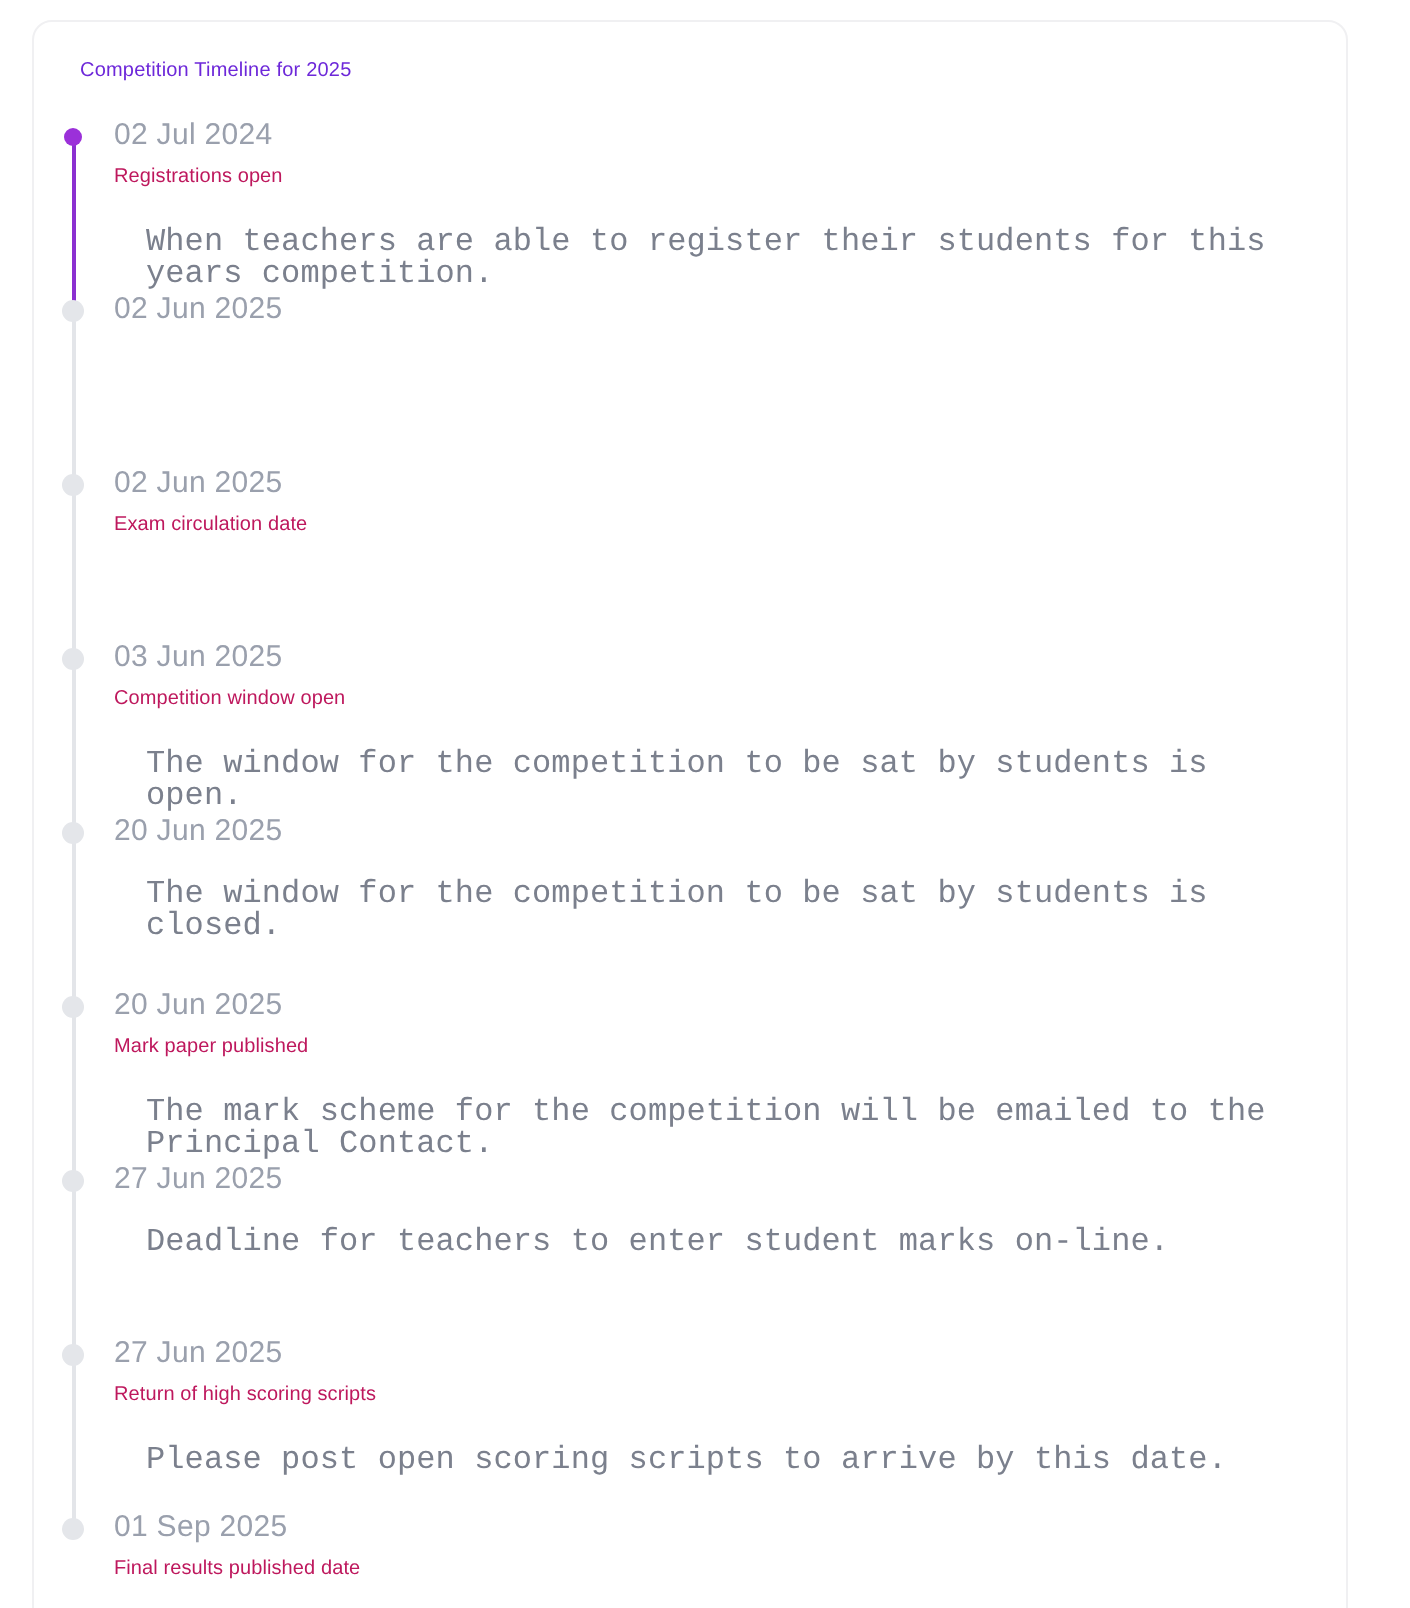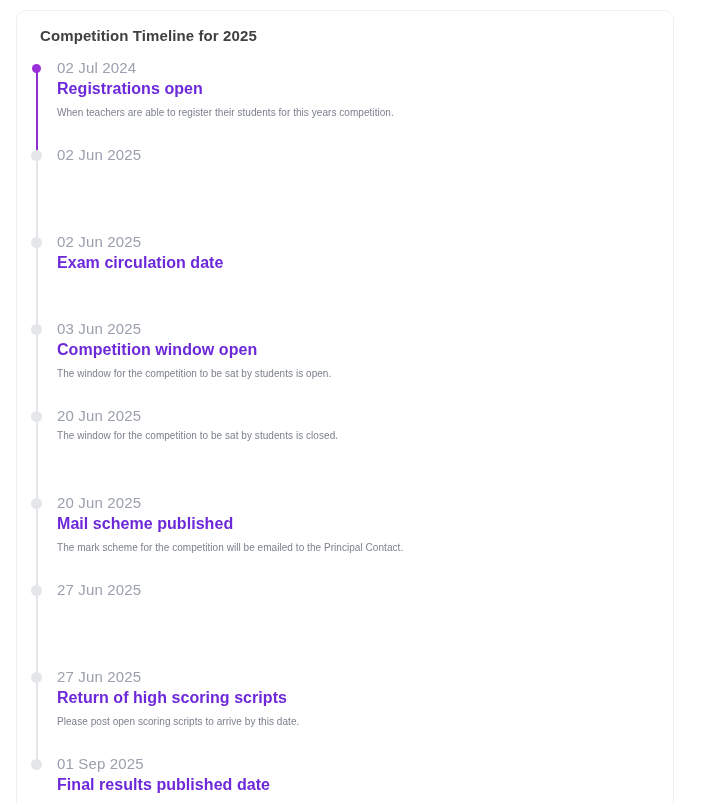--- a/index.html
+++ b/index.html
@@ -28,23 +28,23 @@
     top: 10px;
     width: 658px;
     min-height: 900px;
     background: #ffffff;
     border: 1px solid #f0f0f2;
     border-radius: 10px;
     padding: 12px 14px 0 14px;
   }
 
   .card-title {
-    font-size: 15px;
-    font-weight: bold;
-    color: #404040;
+    font-size: 10px;
+    font-weight: normal;
+    color: #6d28d9;
     letter-spacing: 0.1px;
     margin: 5px 0 0 9px;
     line-height: 16px;
   }
 
   
   .timeline {
     position: relative;
     margin: 17px 0 0 0;
     padding: 0;
@@ -91,34 +91,35 @@
 
   .item-date {
     font-size: 15px;
     color: #9aa0ad;
     line-height: 14px;
     letter-spacing: 0.15px;
     margin: 0 0 5px 0;
   }
 
   .item-title {
-    font-size: 16px;
-    font-weight: bold;
-    color: #6d28d9;
+    font-size: 10px;
+    font-weight: normal;
+    color: #be185d;
     line-height: 17px;
     margin: 0 0 8px 0;
     letter-spacing: 0.05px;
   }
 
   .item-desc {
-    font-size: 10px;
+    font-size: 16px;
     color: #7b808d;
     line-height: 16px;
-    margin: 0;
+    margin: 16px;
     letter-spacing: 0.05px;
+    font-family: Liberation Mono, monospace;
   }
 </style>
 </head>
 <body>
 
 <div id="page">
   <div class="timeline-card">
 
     <div class="card-title">Competition Timeline for 2025</div>
 
@@ -151,27 +152,28 @@
         <li class="timeline-item">
           <span class="connector"></span>
           <span class="marker"></span>
           <div class="item-date">20 Jun 2025</div>
           <div class="item-desc">The window for the competition to be sat by students is closed.</div>
         </li>
         <li class="timeline-item">
           <span class="connector"></span>
           <span class="marker"></span>
           <div class="item-date">20 Jun 2025</div>
-          <div class="item-title">Mail scheme published</div>
+          <div class="item-title">Mark paper published</div>
           <div class="item-desc">The mark scheme for the competition will be emailed to the Principal Contact.</div>
         </li>
         <li class="timeline-item">
           <span class="connector"></span>
           <span class="marker"></span>
           <div class="item-date">27 Jun 2025</div>
+          <div class="item-desc">Deadline for teachers to enter student marks on-line.</div>
         </li>
         <li class="timeline-item">
           <span class="connector"></span>
           <span class="marker"></span>
           <div class="item-date">27 Jun 2025</div>
           <div class="item-title">Return of high scoring scripts</div>
           <div class="item-desc">Please post open scoring scripts to arrive by this date.</div>
         </li>
         <li class="timeline-item">
           <span class="marker"></span>

